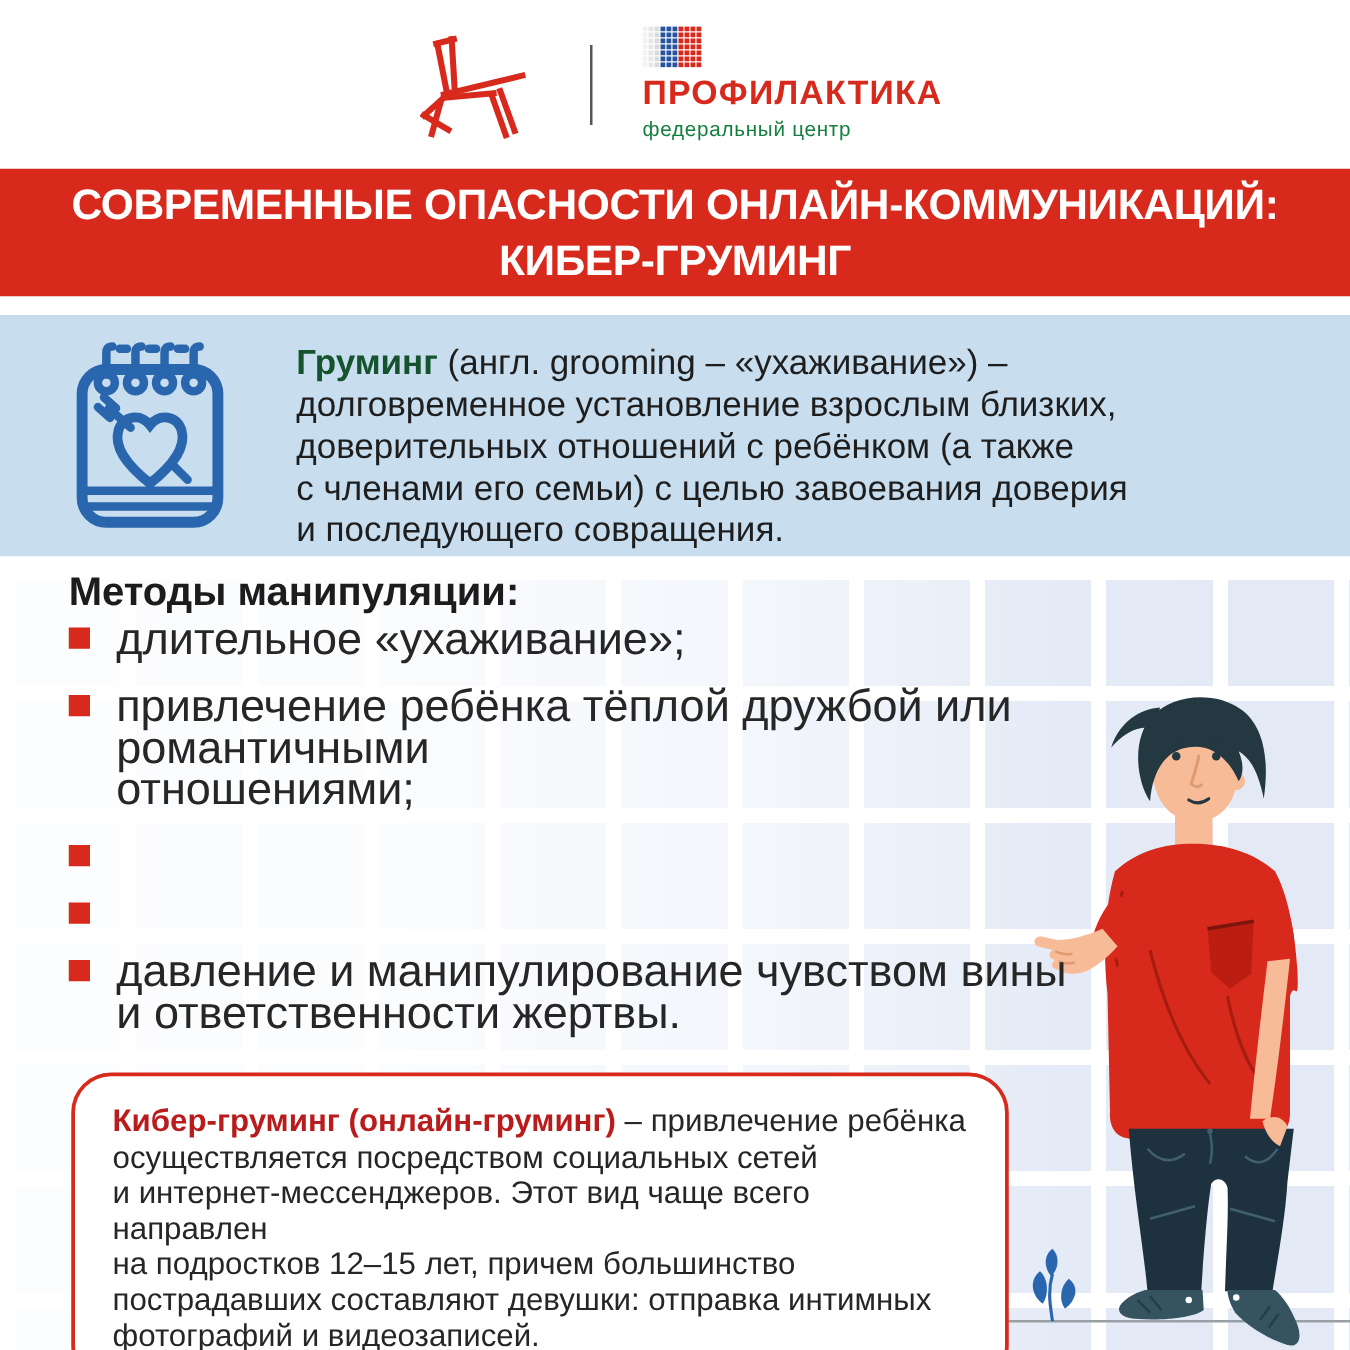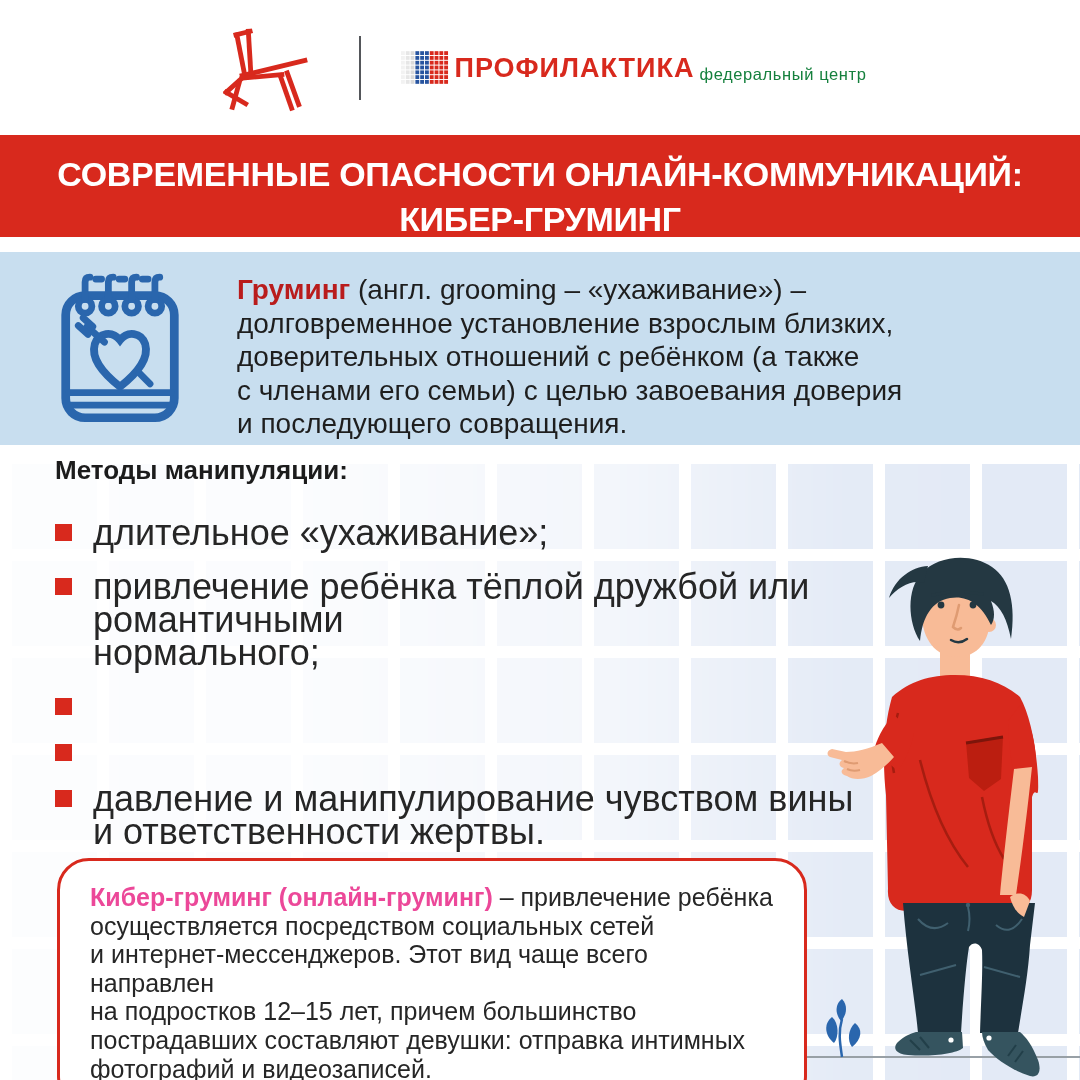--- a/index.html
+++ b/index.html
@@ -3,60 +3,60 @@
 <meta charset="utf-8">
 <style>
   html,body{margin:0;padding:0;background:#ffffff;}
   .page{position:relative;width:1080px;height:1080px;overflow:hidden;background:#ffffff;
         font-family:"Liberation Sans","DejaVu Sans",sans-serif;color:#262626;}
 
   
   .header{position:absolute;top:0;left:0;right:0;height:135px;background:#ffffff;
           display:flex;align-items:center;justify-content:center;gap:40px;z-index:5;}
   .logo-divider{width:2px;height:64px;background:#54565a;}
-  .brand{display:flex;flex-direction:row;align-items:flex-end;gap:5px;}
+  .brand{display:flex;flex-direction:column;align-items:flex-start;gap:5px;}
   .brand-name{font-weight:bold;font-size:27px;letter-spacing:1px;color:#d8291d;}
   .brand-subtitle{font-size:16.5px;letter-spacing:.6px;color:#15803d;}
 
   
   .banner{position:absolute;top:135px;left:0;right:0;height:102px;background:#d8291d;
           color:#ffffff;text-align:center;font-weight:bold;font-size:34px;line-height:45px;
-          padding-top:17px;box-sizing:border-box;letter-spacing:-.3px;z-index:5;}
+          padding-top:7px;box-sizing:border-box;letter-spacing:-.3px;z-index:5;}
 
   
   .definition{position:absolute;top:252px;left:0;right:0;height:193px;background:#c8deef;z-index:5;}
   .definition .icon{position:absolute;left:56px;top:13px;}
   .definition p{position:absolute;left:237px;top:21px;right:20px;margin:0;
                 font-size:28px;line-height:33.5px;color:#1e1e1e;white-space:pre-line;}
-  .definition b{color:#b91c1c;}
+  .definition b{color:#14532d;}
 
   
   .grid-bg{position:absolute;left:0;right:0;top:452px;bottom:0;z-index:0;
     background-image:
       repeating-linear-gradient(to right,#ffffff 0 12px,rgba(255,255,255,0) 12px 97px),
       repeating-linear-gradient(to bottom,#ffffff 0 12px,rgba(255,255,255,0) 12px 97px),
       linear-gradient(#e3eaf6,#e3eaf6);
     -webkit-mask-image:linear-gradient(to right,rgba(0,0,0,.10) 0,rgba(0,0,0,.16) 30%,rgba(0,0,0,.45) 58%,rgba(0,0,0,.95) 78%,#000 92%);
     mask-image:linear-gradient(to right,rgba(0,0,0,.10) 0,rgba(0,0,0,.16) 30%,rgba(0,0,0,.45) 58%,rgba(0,0,0,.95) 78%,#000 92%);}
 
   
   .methods{position:absolute;top:455px;left:55px;width:810px;z-index:4;}
-  .methods h2{margin:0 0 30px 0;font-size:26px;font-weight:bold;color:#1c1c1c;}
+  .methods h2{margin:0 0 2px 0;font-size:32px;font-weight:bold;color:#1c1c1c;}
   .methods ul{list-style:none;margin:0;padding:0;}
   .methods li{display:flex;align-items:flex-start;gap:21px;margin-bottom:21px;
               font-size:36px;line-height:33px;color:#262626;}
   .bullet-sq{flex:none;width:17px;height:17px;background:#d8291d;margin-top:8px;}
   .methods li span.txt{white-space:pre-line;}
 
   
   .cyber-box{position:absolute;left:57px;top:858px;width:750px;box-sizing:border-box;z-index:4;
              background:#ffffff;border:3.5px solid #d8291d;border-radius:32px;
              padding:22px 30px;font-size:25px;line-height:28.6px;color:#262626;}
   .cyber-box p{margin:0;white-space:pre-line;}
-  .cyber-box b{color:#ec4899;margin-top:10px;}
+  .cyber-box b{color:#b91c1c;margin-top:10px;}
 
   
   .man{position:absolute;left:770px;top:545px;width:310px;height:535px;z-index:2;}
 </style>
 </head>
 <body>
 
 <div class="page">
 
   <header class="header">
@@ -210,21 +210,21 @@
   <section class="methods">
     <h2>Методы манипуляции:</h2>
     <ul>
       <li>
           <span class="bullet-sq"></span>
           <span class="txt">длительное «ухаживание»;</span>
         </li>
       <li>
           <span class="bullet-sq"></span>
           <span class="txt">привлечение ребёнка тёплой дружбой или романтичными
-нормального;</span>
+отношениями;</span>
         </li>
       <li>
           <span class="bullet-sq"></span>
         </li>
       <li>
           <span class="bullet-sq"></span>
         </li>
       <li>
           <span class="bullet-sq"></span>
           <span class="txt">давление и манипулирование чувством вины

